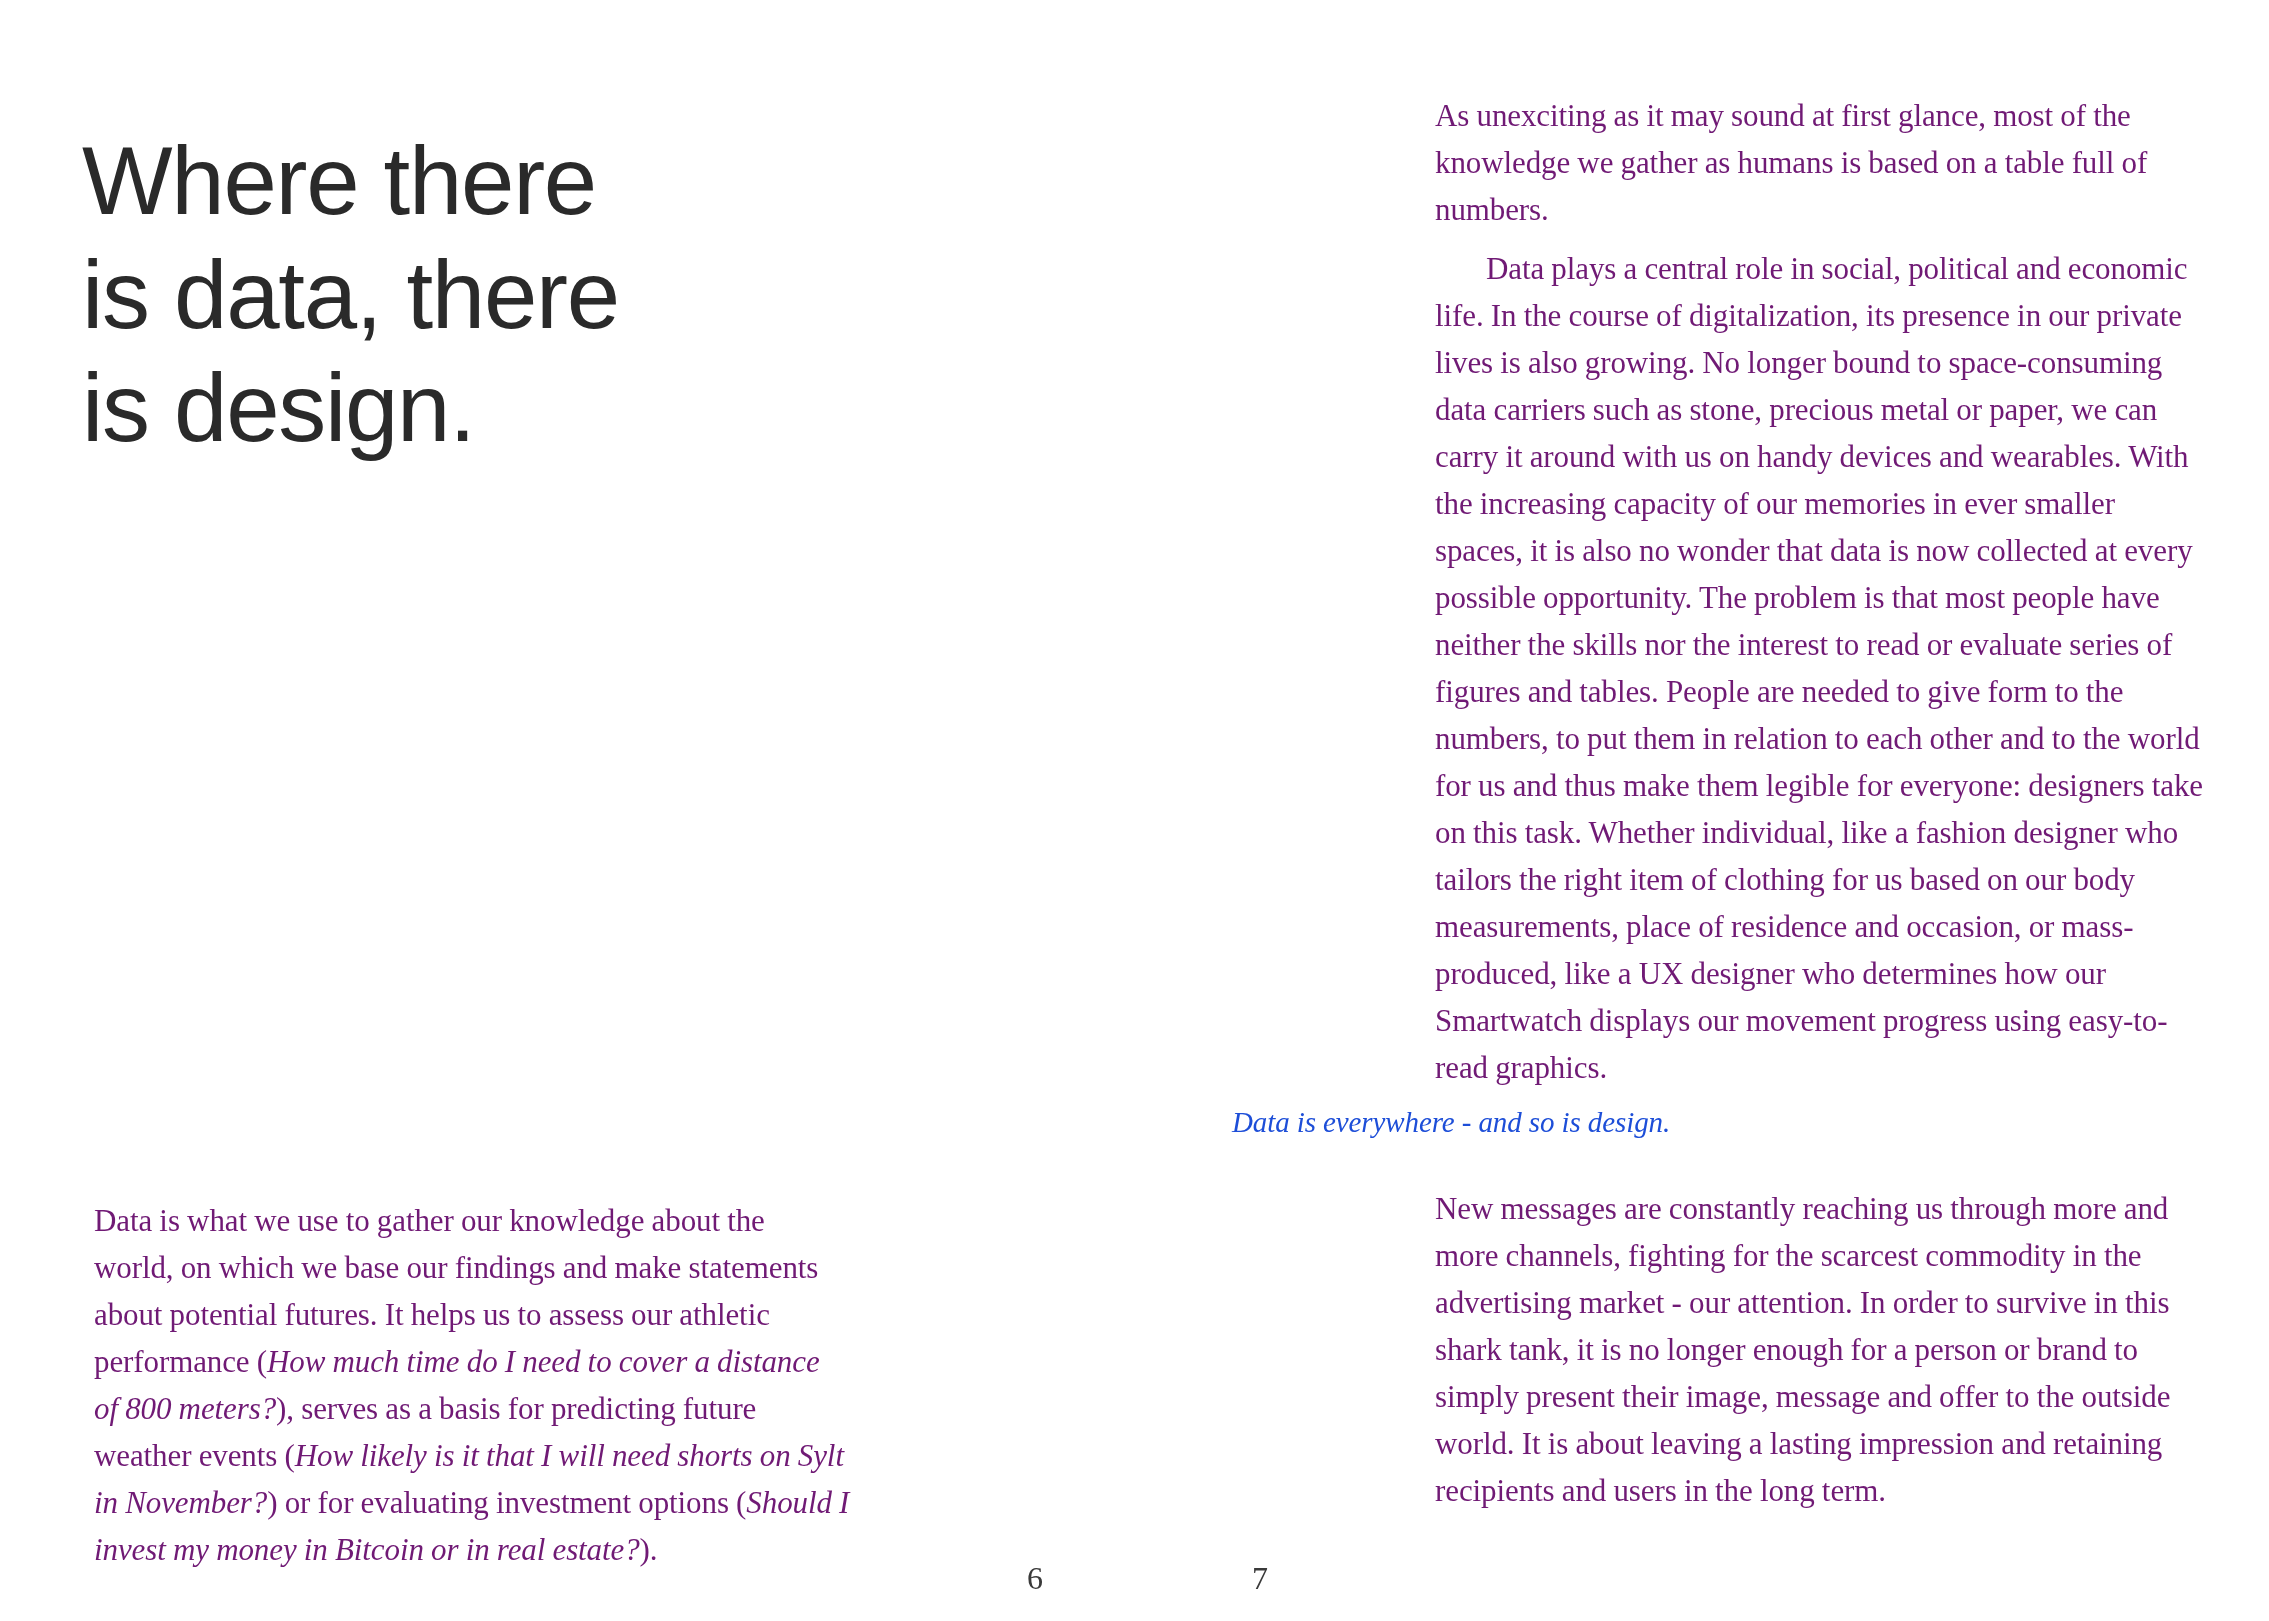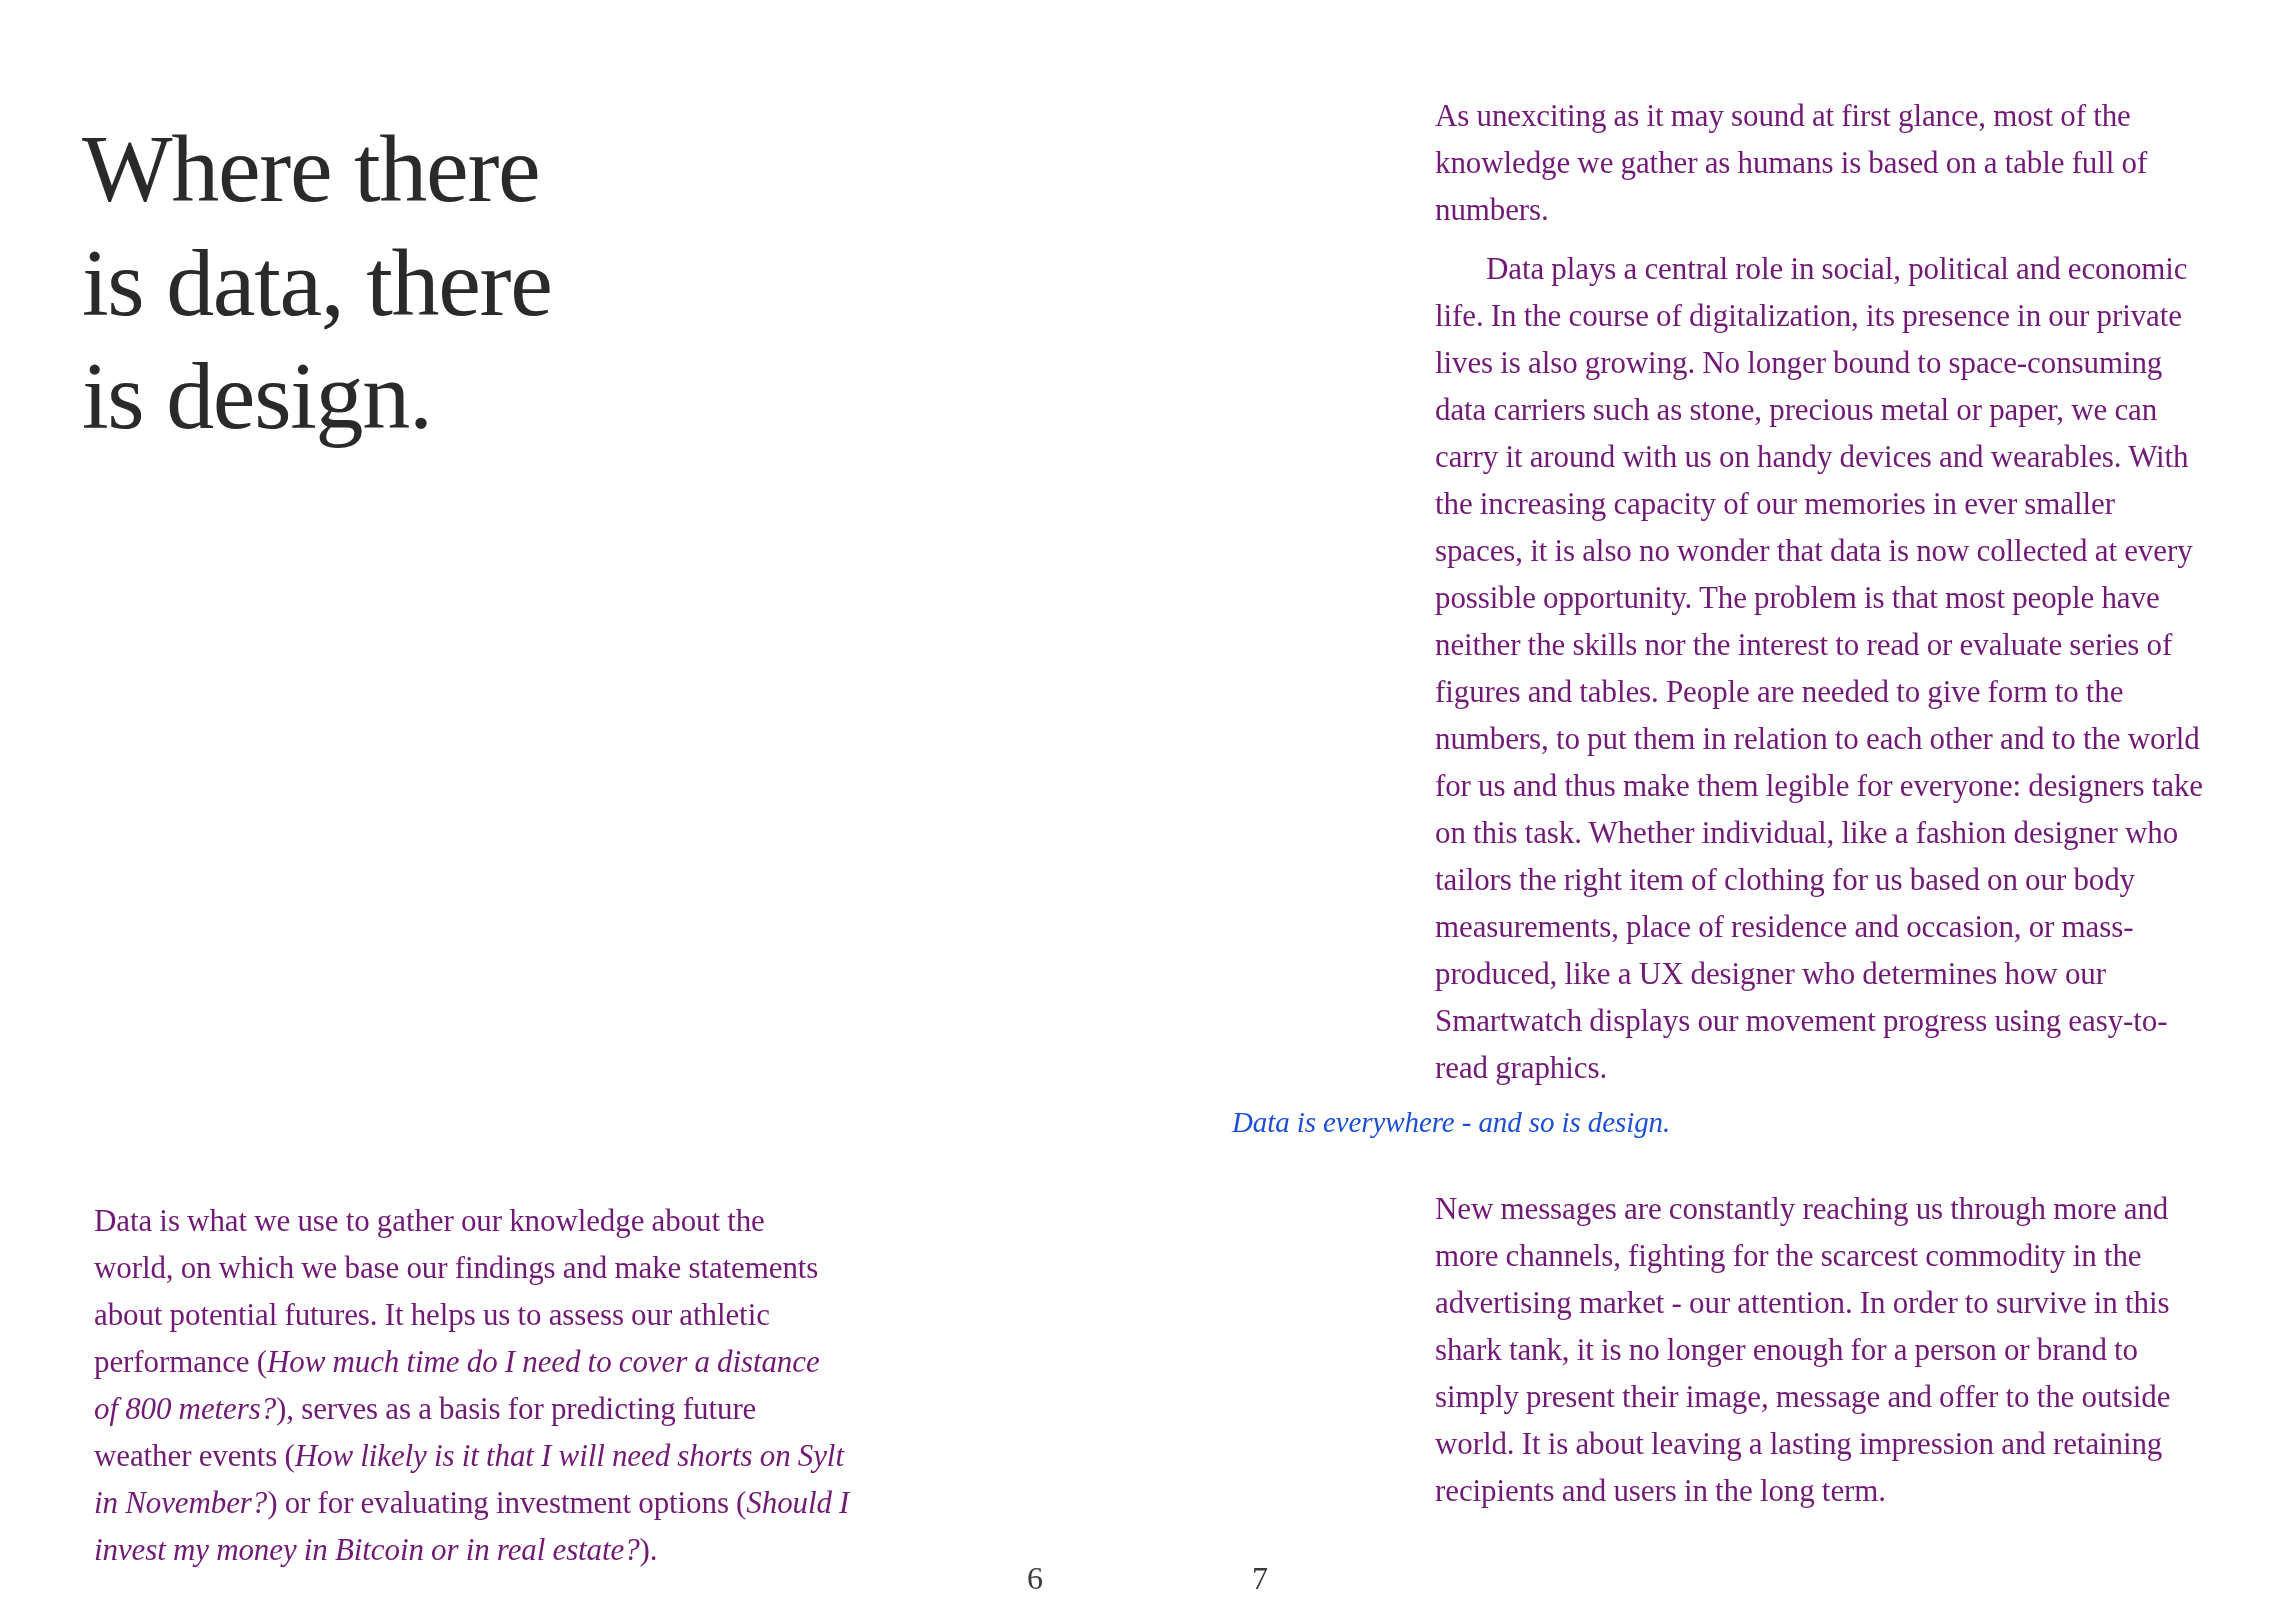--- a/index.html
+++ b/index.html
@@ -18,23 +18,23 @@
 
   .spread {
     position: absolute;
     inset: 0;
   }
 
   
   .headline {
     position: absolute;
     left: 82px;
-    top: 48px;
+    top: 60px;
     width: 763px;
-    font-family: Liberation Serif, serif;
+    font-family: Liberation Sans, sans-serif;
     font-weight: 400;
     font-size: 96px;
     line-height: 1.18;
     letter-spacing: -1.3px;
     color: #2a2a2a;
     white-space: pre-line;
   }
 
   
   .col-left {

